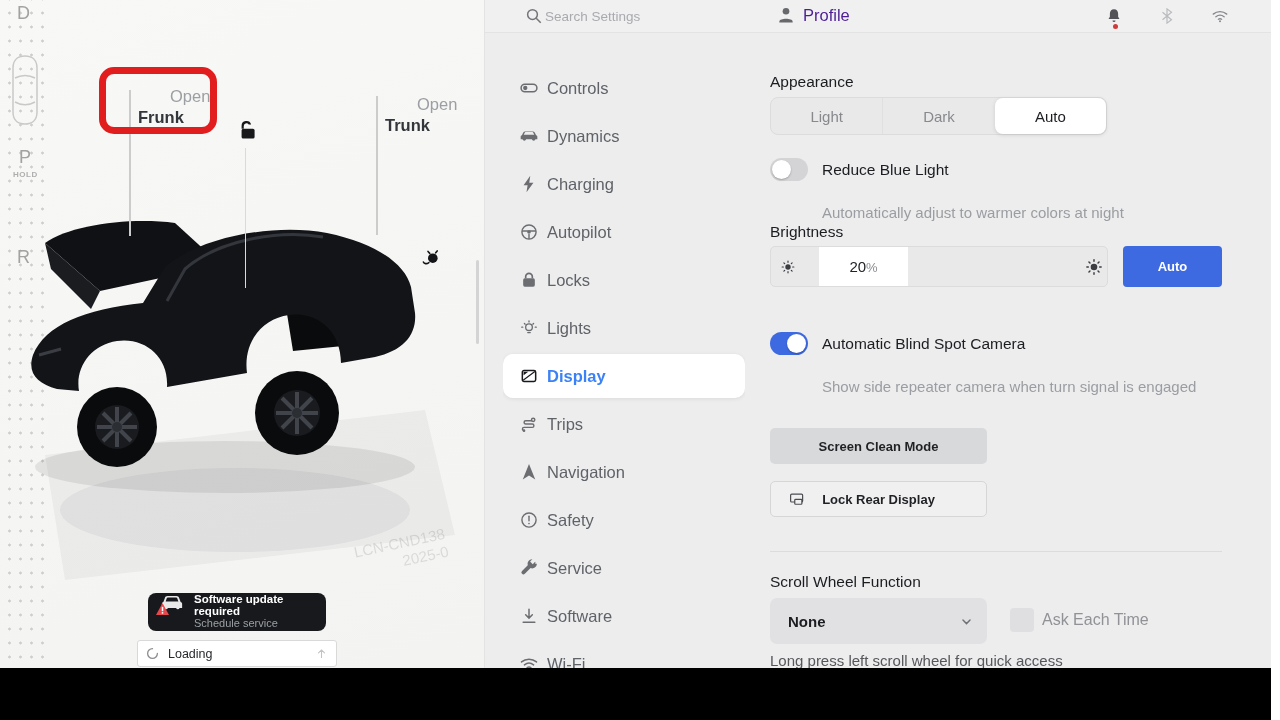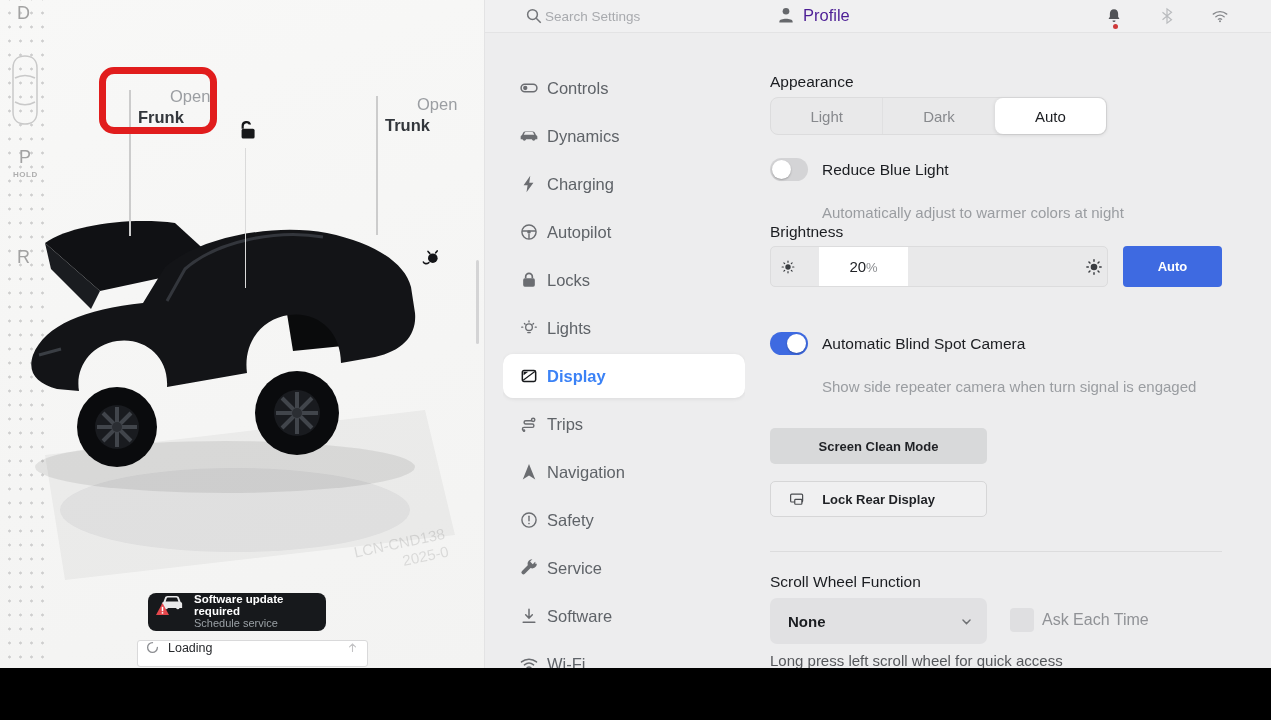--- a/index.html
+++ b/index.html
@@ -32,23 +32,23 @@
                  background:#d4d4d5; border-radius:2px; }
 
   .toast { position:absolute; left:148px; top:593px; width:178px; height:38px;
            background:#17191c; border-radius:8px; display:flex; }
   .toast-ic { position:relative; width:24px; height:18px; margin-left:12px; color:#e9e9ea; }
   .toast-warn { position:absolute; left:-4px; bottom:-4px; width:13px; height:12px; }
   .toast-text { margin-left:10px; }
   .toast-title { color:#fff; font-size:11.5px; font-weight:700; }
   .toast-sub { color:#9aa0a5; font-size:11px; }
 
-  .loading-bar { position:absolute; left:137px; top:640px; width:231px; height:27px;
+  .loading-bar { position:absolute; left:137px; top:640px; width:200px; height:27px;
                  background:#fff; border:1px solid #d9d9da; border-radius:3px;
-                 display:flex; align-items:flex-start; }
+                 display:flex; align-items:center; }
   .spin { width:13px; height:13px; margin-left:8px; color:#8b8d91; }
   .loading-label { margin-left:9px; font-size:12.5px; color:#26282b; }
   .up-arrow { width:13px; height:13px; margin-left:auto; margin-right:8px; color:#c2c2c4; }
 
   
   .settings { position:absolute; left:485px; top:0; width:795px; height:668px; background:#ededee; }
   .topbar { position:absolute; left:0; top:0; width:795px; height:33px; background:#f0f0f1;
             border-bottom:1px solid #e3e3e4; }
   .tb-ic { position:absolute; top:7px; width:18px; height:18px; }
   .search-input { position:absolute; left:60px; top:5px; width:200px; height:22px; border:0;

